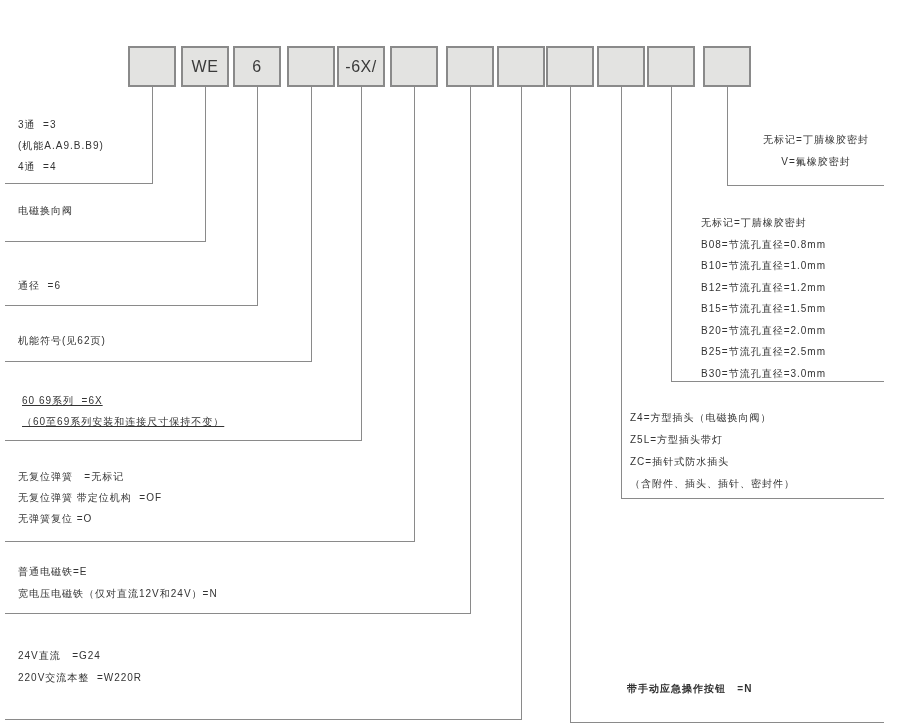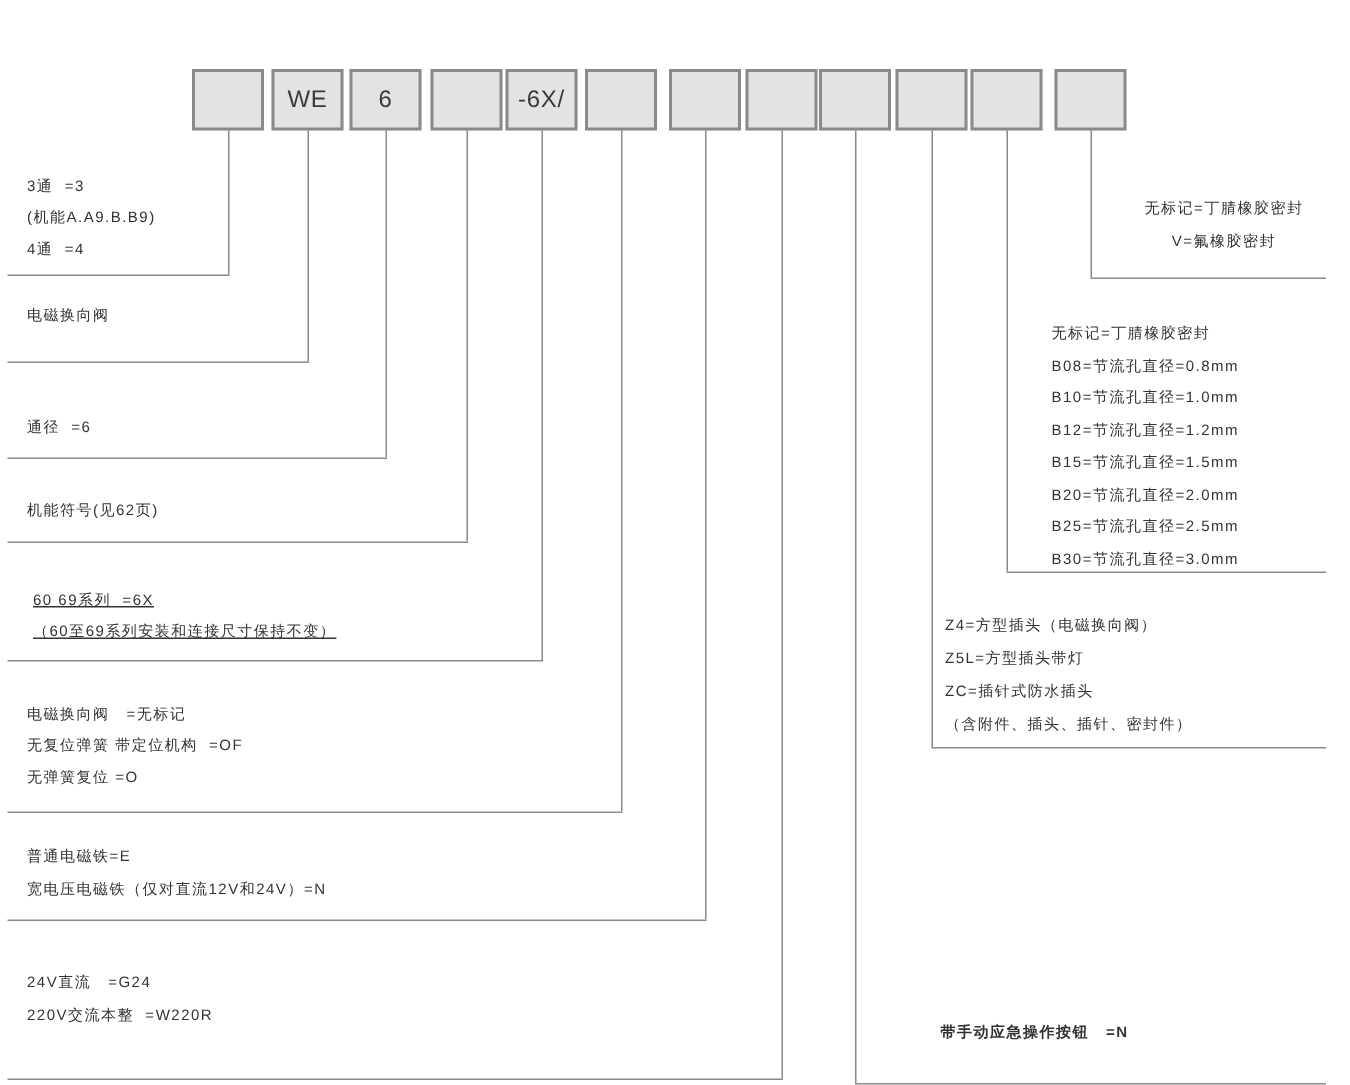--- a/index.html
+++ b/index.html
@@ -85,21 +85,21 @@
   <div class="note lh21" style="left:18px;top:302px;">
     <div class="ln">机能符号(见62页)</div>
   </div>
 
   <div class="note lh21" style="left:22px;top:362px;text-decoration:underline;">
     <div class="ln">60 69系列  =6X</div>
     <div class="ln">（60至69系列安装和连接尺寸保持不变）</div>
   </div>
 
   <div class="note lh21" style="left:18px;top:438px;">
-    <div class="ln">电磁换向阀   =无标记</div>
+    <div class="ln">无复位弹簧   =无标记</div>
     <div class="ln">无复位弹簧 带定位机构  =OF</div>
     <div class="ln">无弹簧复位 =O</div>
   </div>
 
   <div class="note lh22" style="left:18px;top:533px;">
     <div class="ln">普通电磁铁=E</div>
     <div class="ln">宽电压电磁铁（仅对直流12V和24V）=N</div>
   </div>
 
   <div class="note lh22" style="left:18px;top:617px;">

